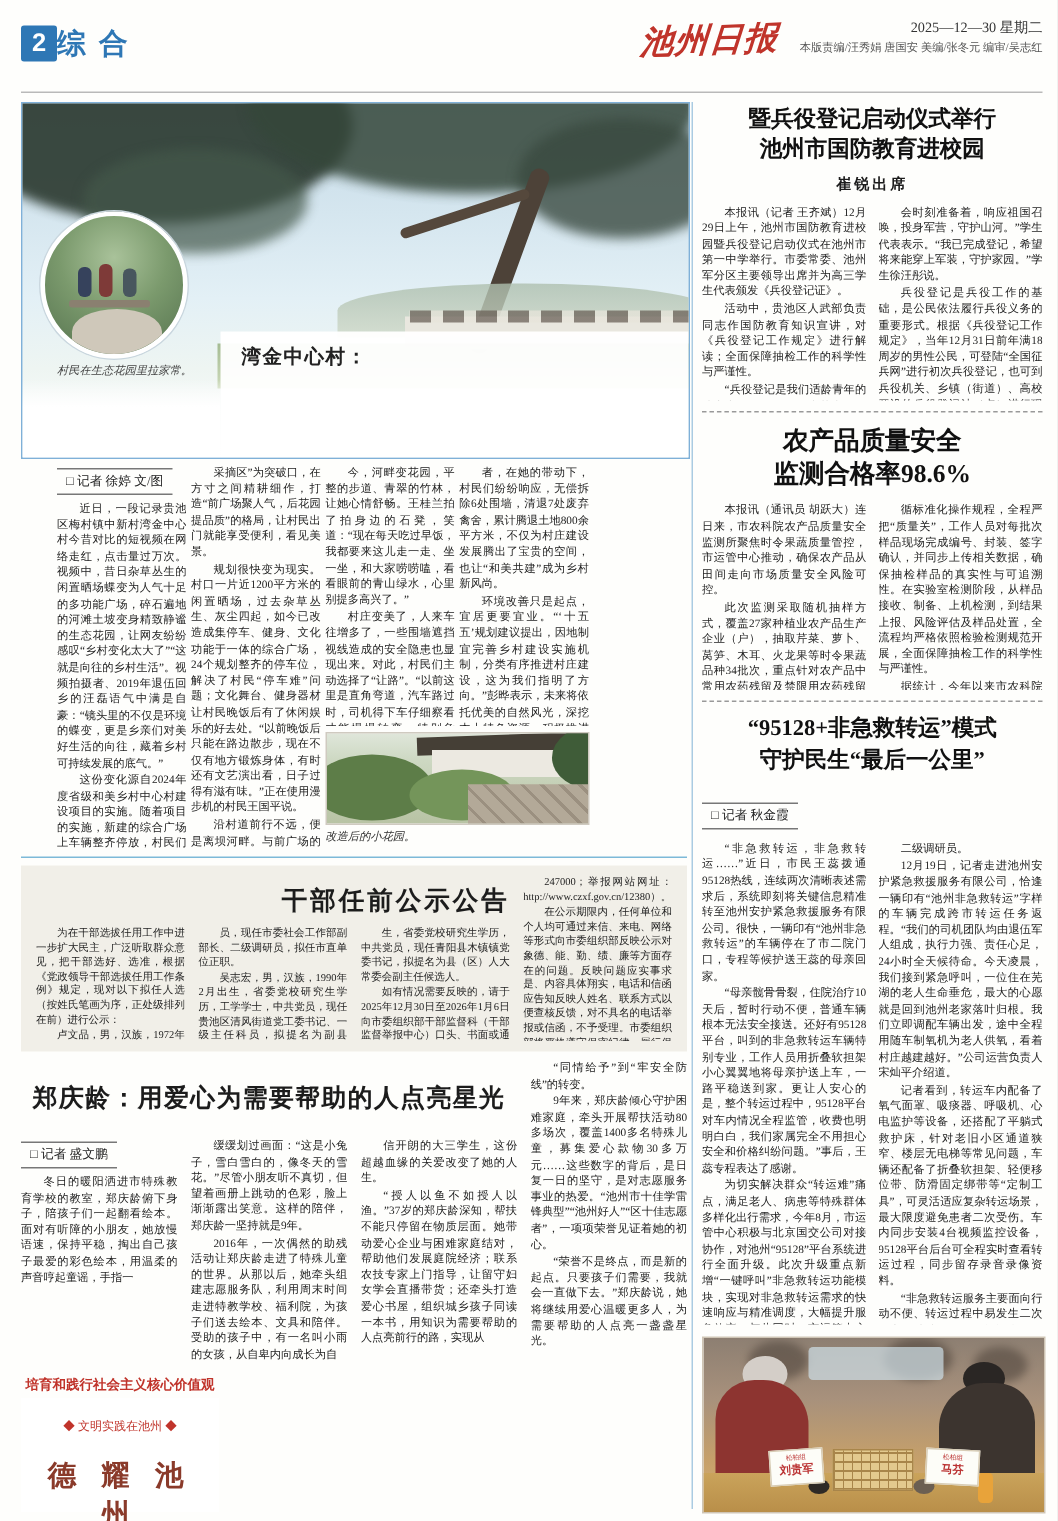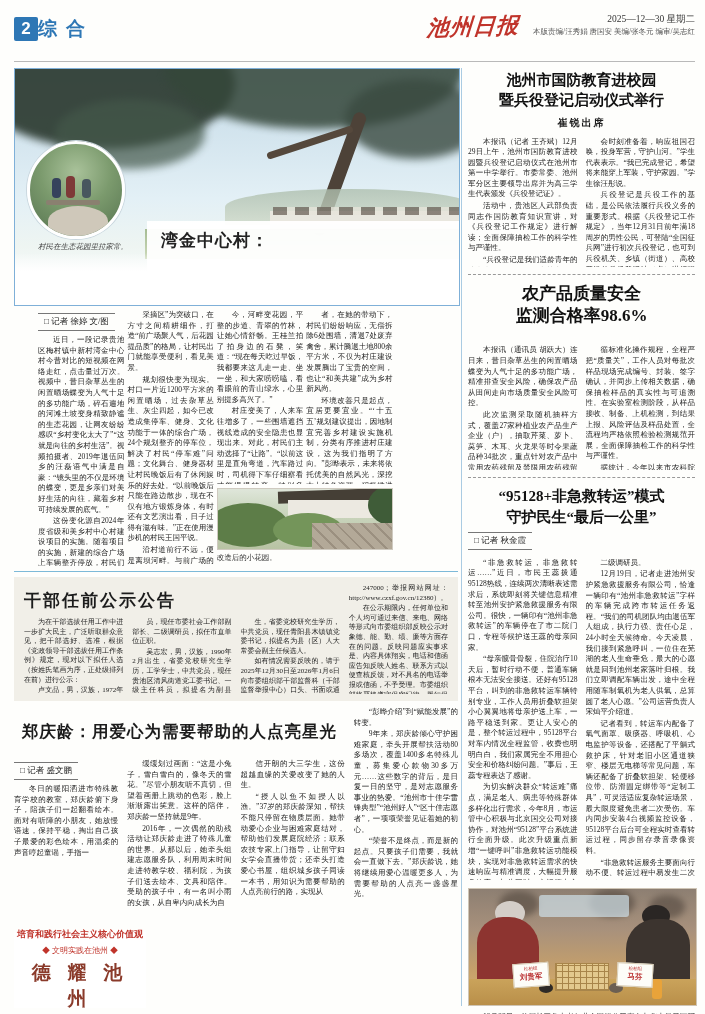--- a/index.html
+++ b/index.html
@@ -37,21 +37,21 @@
   .circlephoto{position:absolute;left:12px;top:72px;width:92px;height:92px;border-radius:50%;
      border:3px solid #fff;box-shadow:0 0 0 1px #c9d6de;overflow:hidden;
      background:radial-gradient(circle at 50% 30%,#a9c29a 0%,#7b9a6d 45%,#54714e 100%);}
   .cp-path{position:absolute;left:18px;bottom:0;width:60px;height:30px;background:#cfc8ba;border-radius:50% 50% 0 0;}
   .cp-p1{position:absolute;left:22px;top:34px;width:9px;height:20px;background:#36425c;border-radius:4px;}
   .cp-p2{position:absolute;left:36px;top:32px;width:9px;height:22px;background:#7e3a38;border-radius:4px;}
   .cp-p3{position:absolute;left:52px;top:35px;width:9px;height:19px;background:#48565e;border-radius:4px;}
   .cp-bench{position:absolute;left:16px;top:56px;width:54px;height:5px;background:#8a8070;border-radius:2px;}
   .circle-cap{position:absolute;left:10px;top:172px;width:116px;font-size:7.5px;font-style:italic;color:#444;line-height:1.5;text-align:center;}
   .f-head{position:absolute;left:132px;top:152px;right:0;bottom:0;background:rgba(255,255,255,.96);padding:8px 6px 0 14px;}
-  .kicker{font-size:17px;font-weight:bold;color:#222;letter-spacing:1px;margin:0 0 5px 0;}
+  .kicker{font-size:13px;font-weight:bold;color:#222;letter-spacing:1px;margin:0 0 5px 0;}
   .ftitle{font-size:27px;font-weight:bold;color:#111;letter-spacing:2px;margin:0;line-height:1.1;}
   
   .fcols{position:absolute;left:14px;top:310px;width:444px;height:256px;display:grid;
          grid-template-columns:repeat(5,1fr);grid-template-rows:174px 82px;column-gap:3px;overflow:hidden;margin-left:24px;}
   .fc{overflow:hidden;}
   .fc1{grid-column:1;grid-row:1/3;}
   .fc2{grid-column:2;grid-row:1/3;}
   .fc3{grid-column:3;grid-row:1;}
   .fc4{grid-column:4;grid-row:1;}
   .fphoto-wrap{grid-column:3/5;grid-row:2;position:relative;padding-top:4px;}
@@ -60,56 +60,56 @@
              padding:2px 6px;font-size:8.5px;color:#222;margin:1px 0 4px 0;}
   .midphoto{position:relative;height:60px;overflow:hidden;border:1px solid #cfcac0;
      background:linear-gradient(180deg,#dfe6da 0%,#cdd8c2 30%,#b8c3a4 100%);}
   .mp-roof{position:absolute;left:60px;top:0;width:160px;height:12px;background:#453f36;transform:rotate(-2deg);}
   .mp-wall{position:absolute;left:70px;top:11px;width:130px;height:18px;background:#ece9e1;}
   .mp-bush1{position:absolute;left:-10px;top:14px;width:80px;height:44px;background:#5d7d48;border-radius:50%;}
   .mp-bush2{position:absolute;left:55px;top:24px;width:70px;height:34px;background:#74955a;border-radius:50%;}
   .mp-tree{position:absolute;left:150px;top:-6px;width:60px;height:44px;background:#3f5c38;border-radius:50%;}
   .mp-stone{position:absolute;right:0;bottom:0;width:46%;height:26px;
      background:repeating-linear-gradient(45deg,#b3a998 0 7px,#9b9080 7px 9px),#b3a998;}
-  .mid-cap{font-size:7.5px;color:#333;margin-top:3px;}
+  .mid-cap{font-size:7.5px;color:#333;margin-top:3px;font-style:italic;}
   
   .bluesep{position:absolute;left:14px;top:571px;width:444px;border-top:1px solid #7db9d8;}
   
   .notice{position:absolute;left:14px;top:577px;width:444px;height:124px;background:#f1efe8;
           box-sizing:border-box;padding:7px 10px;display:grid;grid-template-columns:repeat(4,1fr);
           grid-template-rows:34px auto;column-gap:9px;overflow:hidden;}
-  .nhead{grid-column:1/4;grid-row:1;text-align:left;font-size:17px;font-weight:bold;letter-spacing:2px;padding-top:5px;}
+  .nhead{grid-column:1/4;grid-row:1;text-align:right;font-size:17px;font-weight:bold;letter-spacing:2px;padding-top:5px;}
   .nc{overflow:hidden;}
   .nc1{grid-column:1;grid-row:2;} .nc2{grid-column:2;grid-row:2;} .nc3{grid-column:3;grid-row:2;}
   .nc4{grid-column:4;grid-row:1/3;}
   .notice p{font-size:7px;line-height:9.6px;}
   
   .zheng{position:absolute;left:14px;top:707px;width:444px;height:301px;display:grid;
          grid-template-columns:repeat(4,1fr);grid-template-rows:52px auto;column-gap:9px;overflow:hidden;}
   .zhead{grid-column:1/4;grid-row:1;text-align:center;padding-top:14px;}
   .ztitle{font-size:16.5px;font-weight:bold;letter-spacing:1px;}
   .zc{overflow:hidden;}
   .zc1{grid-column:1;grid-row:2;} .zc2{grid-column:2;grid-row:2;} .zc3{grid-column:3;grid-row:2;}
   .zc4{grid-column:4;grid-row:1/3;}
   
   .promo{position:absolute;left:14px;top:932px;width:132px;height:76px;background:#fff;
-         display:flex;flex-direction:column;justify-content:center;gap:4px;text-align:center;}
+         display:flex;flex-direction:column;justify-content:center;gap:15px;text-align:center;}
   .promo1{color:#c0342b;font-weight:bold;font-size:9px;}
   .promo2{color:#c0342b;font-size:8px;}
   .promo3{color:#8a3a2a;font-size:19px;font-weight:bold;letter-spacing:6px;}
   
   .vline{position:absolute;left:461px;top:68px;height:938px;border-left:1px solid #aacbe2;}
   .right{position:absolute;left:468px;top:70px;width:227px;}
   .rtitle{text-align:center;font-weight:bold;font-size:15px;line-height:1.35;color:#111;}
   .rtitle2{font-size:17px;}
   .rsub{text-align:center;font-size:10px;font-weight:bold;margin:5px 0 7px 0;letter-spacing:2px;}
   .rcols{display:flex;gap:8px;overflow:hidden;}
   .rcol{flex:1;overflow:hidden;}
   .dashsep{border-top:1px dashed #999;margin:7px 0 8px 0;}
-  .r3byline{margin:2px 0 4px 0;}
+  .r3byline{margin:16px 0 4px 0;}
   
   .gophoto{position:relative;width:227px;height:116px;margin-top:8px;overflow:hidden;border:1px solid #cfc5b5;
      background:linear-gradient(180deg,#8d7f72 0%,#a8917c 35%,#c6a06a 70%,#d8b271 100%);}
   .bgblob{position:absolute;border-radius:50%;filter:blur(3px);opacity:.55;background:#4a4038;}
   .go-win{position:absolute;left:70px;top:6px;width:90px;height:22px;background:#cfe0e8;opacity:.7;border-radius:3px;}
   .fig-l{position:absolute;left:8px;top:28px;width:62px;height:70px;background:#8d3430;border-radius:26px 30px 6px 6px;}
   .hair-l{position:absolute;left:26px;top:12px;width:30px;height:24px;background:#d4cec8;border-radius:50%;}
   .fig-r{position:absolute;right:6px;top:30px;width:64px;height:68px;background:#3c342f;border-radius:30px 26px 6px 6px;}
   .hair-r{position:absolute;right:26px;top:16px;width:28px;height:22px;background:#2a2624;border-radius:50%;}
   .table{position:absolute;left:0;bottom:0;width:100%;height:26px;background:linear-gradient(180deg,#caa35b,#b98f49);}
@@ -245,61 +245,61 @@
     </div>
     <div class="zc zc2">
         <p>缓缓划过画面：“这是小兔子，雪白雪白的，像冬天的雪花。”尽管小朋友听不真切，但望着画册上跳动的色彩，脸上渐渐露出笑意。这样的陪伴，郑庆龄一坚持就是9年。</p>
         <p>2016年，一次偶然的助残活动让郑庆龄走进了特殊儿童的世界。从那以后，她牵头组建志愿服务队，利用周末时间走进特教学校、福利院，为孩子们送去绘本、文具和陪伴。受助的孩子中，有一名叫小雨的女孩，从自卑内向成长为自</p>
       </div>
     <div class="zc zc3">
         <p>信开朗的大三学生，这份超越血缘的关爱改变了她的人生。</p>
         <p>“授人以鱼不如授人以渔。”37岁的郑庆龄深知，帮扶不能只停留在物质层面。她带动爱心企业与困难家庭结对，帮助他们发展庭院经济；联系农技专家上门指导，让留守妇女学会直播带货；还牵头打造爱心书屋，组织城乡孩子同读一本书，用知识为需要帮助的人点亮前行的路，实现从</p>
       </div>
     <div class="zc zc4">
-        <p>“彭晔介绍”到“赋能发展”的转变。</p>
+        <p>“同情给予”到“牢安全防线”的转变。</p>
         <p>9年来，郑庆龄倾心守护困难家庭，牵头开展帮扶活动80多场次，覆盖1400多名特殊儿童，募集爱心款物30多万元……这些数字的背后，是日复一日的坚守，是对志愿服务事业的热爱。“池州市十佳学雷锋典型”“池州好人”“区十佳志愿者”，一项项荣誉见证着她的初心。</p>
         <p>“荣誉不是终点，而是新的起点。只要孩子们需要，我就会一直做下去。”郑庆龄说，她将继续用爱心温暖更多人，为需要帮助的人点亮一盏盏星光。</p>
       </div>
   </div>
 
   <div class="promo">
     <div class="promo1">培育和践行社会主义核心价值观</div>
     <div class="promo2">◆ 文明实践在池州 ◆</div>
     <div class="promo3">德 耀 池 州</div>
   </div>
 
   <div class="vline"></div>
 
   <div class="right news">
 
     <div>
+      <div class="rtitle">暨兵役登记启动仪式举行</div>
       <div class="rtitle">池州市国防教育进校园</div>
-      <div class="rtitle">暨兵役登记启动仪式举行</div>
       <div class="rsub">崔锐出席</div>
       <div class="rcols" style="height:130px;">
         <div class="rcol">
             <p>本报讯（记者 王齐斌）12月29日上午，池州市国防教育进校园暨兵役登记启动仪式在池州市第一中学举行。市委常委、池州军分区主要领导出席并为高三学生代表颁发《兵役登记证》。</p>
             <p>活动中，贵池区人武部负责同志作国防教育知识宣讲，对《兵役登记工作规定》进行解读；全面保障抽检工作的科学性与严谨性。</p>
             <p>“兵役登记是我们适龄青年的法定义务，更是一份光荣责任。作为新时代学生，既要学好文化课，也要增强国防观念，我</p>
           </div>
         <div class="rcol">
             <p>会时刻准备着，响应祖国召唤，投身军营，守护山河。”学生代表表示。“我已完成登记，希望将来能穿上军装，守护家园。”学生徐汪彤说。</p>
             <p>兵役登记是兵役工作的基础，是公民依法履行兵役义务的重要形式。根据《兵役登记工作规定》，当年12月31日前年满18周岁的男性公民，可登陆“全国征兵网”进行初次兵役登记，也可到兵役机关、乡镇（街道）、高校开设的兵役登记站（点）进行现场登记，登记时间为每年1月1日至10月31日。</p>
           </div>
       </div>
     </div>
 
     <div class="dashsep"></div>
 
     <div>
       <div class="rtitle rtitle2">农产品质量安全</div>
-      <div class="rtitle rtitle2" style="margin-bottom:17px;">监测合格率98.6%</div>
+      <div class="rtitle rtitle2" style="margin-bottom:7px;">监测合格率98.6%</div>
       <div class="rcols" style="height:125px;">
         <div class="rcol">
-            <p>本报讯（通讯员 胡跃大）连日来，昔日杂草丛生的闲置晒场蝶变为人气十足的多功能广场，精准排查安全风险，确保农产品从田间走向市场质量安全风险可控。</p>
+            <p>本报讯（通讯员 胡跃大）连日来，市农科院农产品质量安全监测所聚焦时令果蔬质量管控，市运管中心推动，确保农产品从田间走向市场质量安全风险可控。</p>
             <p>此次监测采取随机抽样方式，覆盖27家种植业农产品生产企业（户），抽取芹菜、萝卜、莴笋、木耳、火龙果等时令果蔬品种34批次，重点针对农产品中常用农药残留及禁限用农药残留开展定量检测。</p>
           </div>
         <div class="rcol">
             <p>循标准化操作规程，全程严把“质量关”，工作人员对每批次样品现场完成编号、封装、签字确认，并同步上传相关数据，确保抽检样品的真实性与可追溯性。在实验室检测阶段，从样品接收、制备、上机检测，到结果上报、风险评估及样品处置，全流程均严格依照检验检测规范开展，全面保障抽检工作的科学性与严谨性。</p>
             <p>据统计，今年以来市农科院农产品质量安全监测所出具检测数据近万项，在全市抽检各类种植业农产品341批次，合格率98.6%。</p>
           </div>
       </div>
     </div>
 
     <div class="dashsep"></div>
@@ -311,21 +311,21 @@
         <span class="bylinebox">□ 记者 秋金霞</span>
       </div>
       <div class="rcols" style="height:322px;">
         <div class="rcol">
             <p>“非急救转运，非急救转运……”近日，市民王蕊拨通95128热线，连续两次清晰表述需求后，系统即刻将关键信息精准转至池州安护紧急救援服务有限公司。很快，一辆印有“池州非急救转运”的车辆停在了市二院门口，专程等候护送王蕊的母亲回家。</p>
             <p>“母亲髋骨骨裂，住院治疗10天后，暂时行动不便，普通车辆根本无法安全接送。还好有95128平台，叫到的非急救转运车辆特别专业，工作人员用折叠软担架小心翼翼地将母亲护送上车，一路平稳送到家。更让人安心的是，整个转运过程中，95128平台对车内情况全程监管，收费也明明白白，我们家属完全不用担心安全和价格纠纷问题。”事后，王蕊专程表达了感谢。</p>
             <p>为切实解决群众“转运难”痛点，满足老人、病患等特殊群体多样化出行需求，今年8月，市运管中心积极与北京国交公司对接协作，对池州“95128”平台系统进行全面升级。此次升级重点新增“一键呼叫”非急救转运功能模块，实现对非急救转运需求的快速响应与精准调度，大幅提升服务效率。与此同时，市运管中心推动“95128”运营主体与专业转运服务提供商签订合作协议，建立健全信息共享机制，确保患者转运途中的医疗安全与信息连续性，为转运全程筑</p>
           </div>
         <div class="rcol">
             <p>二级调研员。</p>
-            <p>12月19日，记者走进池州安护紧急救援服务有限公司，恰逢一辆印有“池州非急救转运”字样的车辆完成跨市转运任务返程。“我们的司机团队均由退伍军人组成，执行力强、责任心足，24小时全天候待命。今天凌晨，我们接到紧急呼叫，一位住在芜湖的老人生命垂危，最大的心愿就是回到池州老家落叶归根。我们立即调配车辆出发，途中全程用随车制氧机为老人供氧，总算圆了老人心愿。”公司运营负责人宋灿平介绍道。</p>
+            <p>12月19日，记者走进池州安护紧急救援服务有限公司，恰逢一辆印有“池州非急救转运”字样的车辆完成跨市转运任务返程。“我们的司机团队均由退伍军人组成，执行力强、责任心足，24小时全天候待命。今天凌晨，我们接到紧急呼叫，一位住在芜湖的老人生命垂危，最大的心愿就是回到池州老家落叶归根。我们立即调配车辆出发，途中全程用随车制氧机为老人供氧，看着村庄越建越好。”公司运营负责人宋灿平介绍道。</p>
             <p>记者看到，转运车内配备了氧气面罩、吸痰器、呼吸机、心电监护等设备，还搭配了平躺式救护床，针对老旧小区通道狭窄、楼层无电梯等常见问题，车辆还配备了折叠软担架、轻便移位带、防滑固定绑带等“定制工具”，可灵活适应复杂转运场景，最大限度避免患者二次受伤。车内同步安装4台视频监控设备，95128平台后台可全程实时查看转运过程，同步留存录音录像资料。</p>
             <p>“非急救转运服务主要面向行动不便、转运过程中易发生二次伤害的特殊群体。将转运全程纳入平台监管，既能显著提升服务安全性，也能有效规避各类矛盾纠纷。”市运管中心副主任余翔表示，中心将持续拓展服务外延，并探索将“代驾服务”纳入95128平台统一监管，进一步拓展民生服务覆盖面，惠及更多群众。</p>
           </div>
       </div>
     </div>
 
     <div class="gophoto">
       <div class="bgblob" style="left:30px;top:2px;width:40px;height:26px;"></div>
       <div class="bgblob" style="left:120px;top:0;width:46px;height:28px;"></div>
       <div class="bgblob" style="left:180px;top:6px;width:36px;height:24px;"></div>

